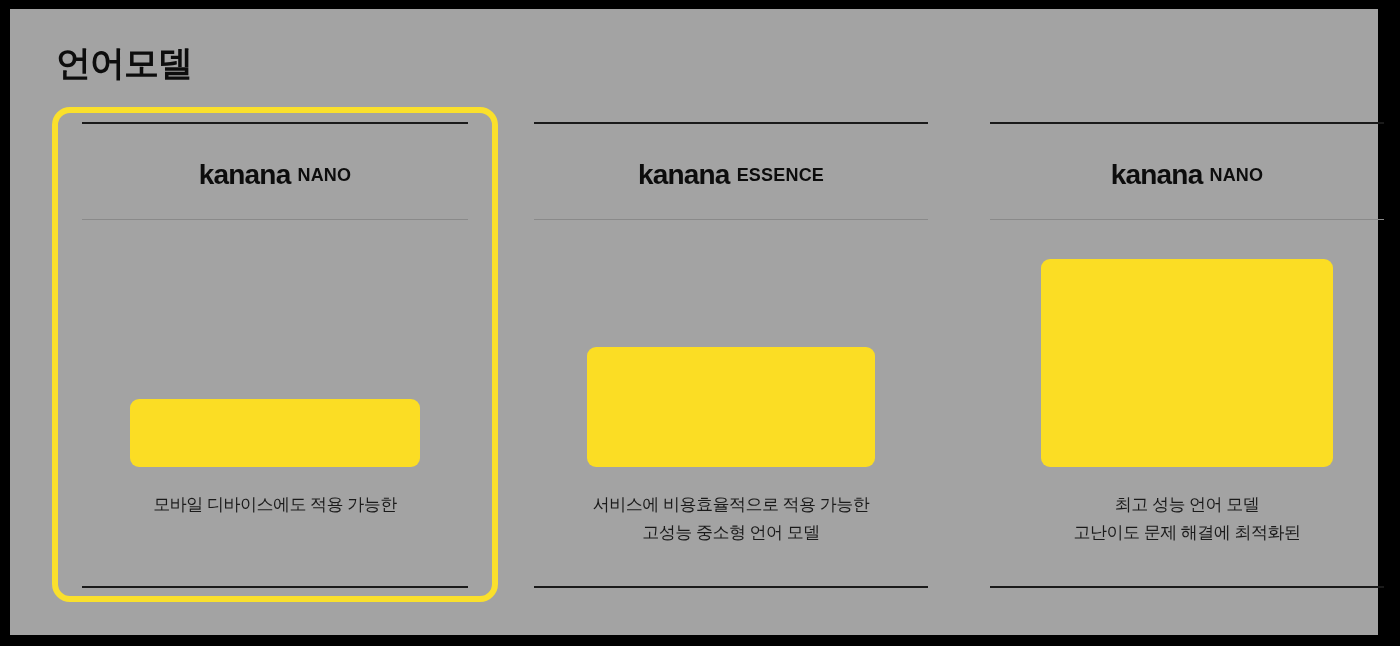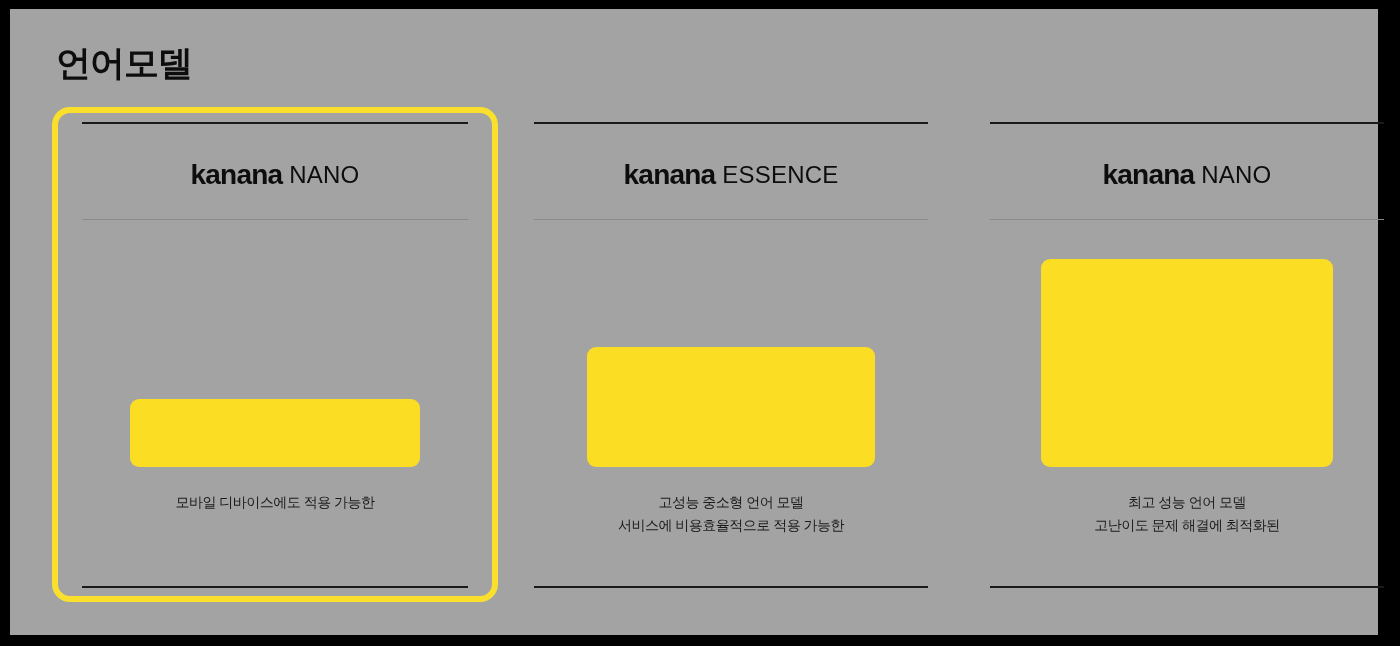--- a/index.html
+++ b/index.html
@@ -121,22 +121,22 @@
   }
   .card.featured .card-header { left: 26px; right: 26px; }
 
   .brand {
     font-size: 28px;
     font-weight: 700;
     letter-spacing: -0.8px;
     color: #0d0d0d;
   }
   .variant {
-    font-size: 24px;
-    font-weight: 400;
+    font-size: 18px;
+    font-weight: 700;
     letter-spacing: 0.2px;
     color: #0d0d0d;
     margin-left: 7px;
   }
 
   
   .bar-area {
     position: absolute;
     left: 22px;
     right: 22px;
@@ -153,21 +153,21 @@
     border-radius: 9px;
   }
 
   
   .card-desc {
     position: absolute;
     left: 14px;
     right: 14px;
     top: 378px;
     text-align: center;
-    font-size: 14px;
+    font-size: 17px;
     font-weight: 500;
     line-height: 1.62;
     letter-spacing: -0.5px;
     color: #1a1a1a;
   }
   .card.featured .card-desc { left: 18px; right: 18px; }
   .card-desc .line { display: block; }
 </style>
 </head>
 <body style="background: rgb(0, 0, 0);">
@@ -202,22 +202,22 @@
         <div class="rule-top" style="background: rgb(26, 26, 26);"></div>
         <div class="card-header">
           <span class="brand">kanana</span>
           <span class="variant">ESSENCE</span>
         </div>
         <div class="rule-mid" style="background: rgb(138, 138, 138);"></div>
         <div class="bar-area">
           <div class="bar" id="bar-1" style="width: 288px; height: 120px; background: rgb(251, 221, 36);"></div>
         </div>
         <div class="card-desc">
+          <span class="line">서비스에 비용효율적으로 적용 가능한</span>
           <span class="line">고성능 중소형 언어 모델</span>
-          <span class="line">서비스에 비용효율적으로 적용 가능한</span>
         </div>
         <div class="rule-bottom" style="background: rgb(26, 26, 26);"></div>
       </div>
     </div>
 
     <div class="card">
       <div class="card-inner">
         <div class="rule-top" style="background: rgb(26, 26, 26);"></div>
         <div class="card-header">
           <span class="brand">kanana</span>

